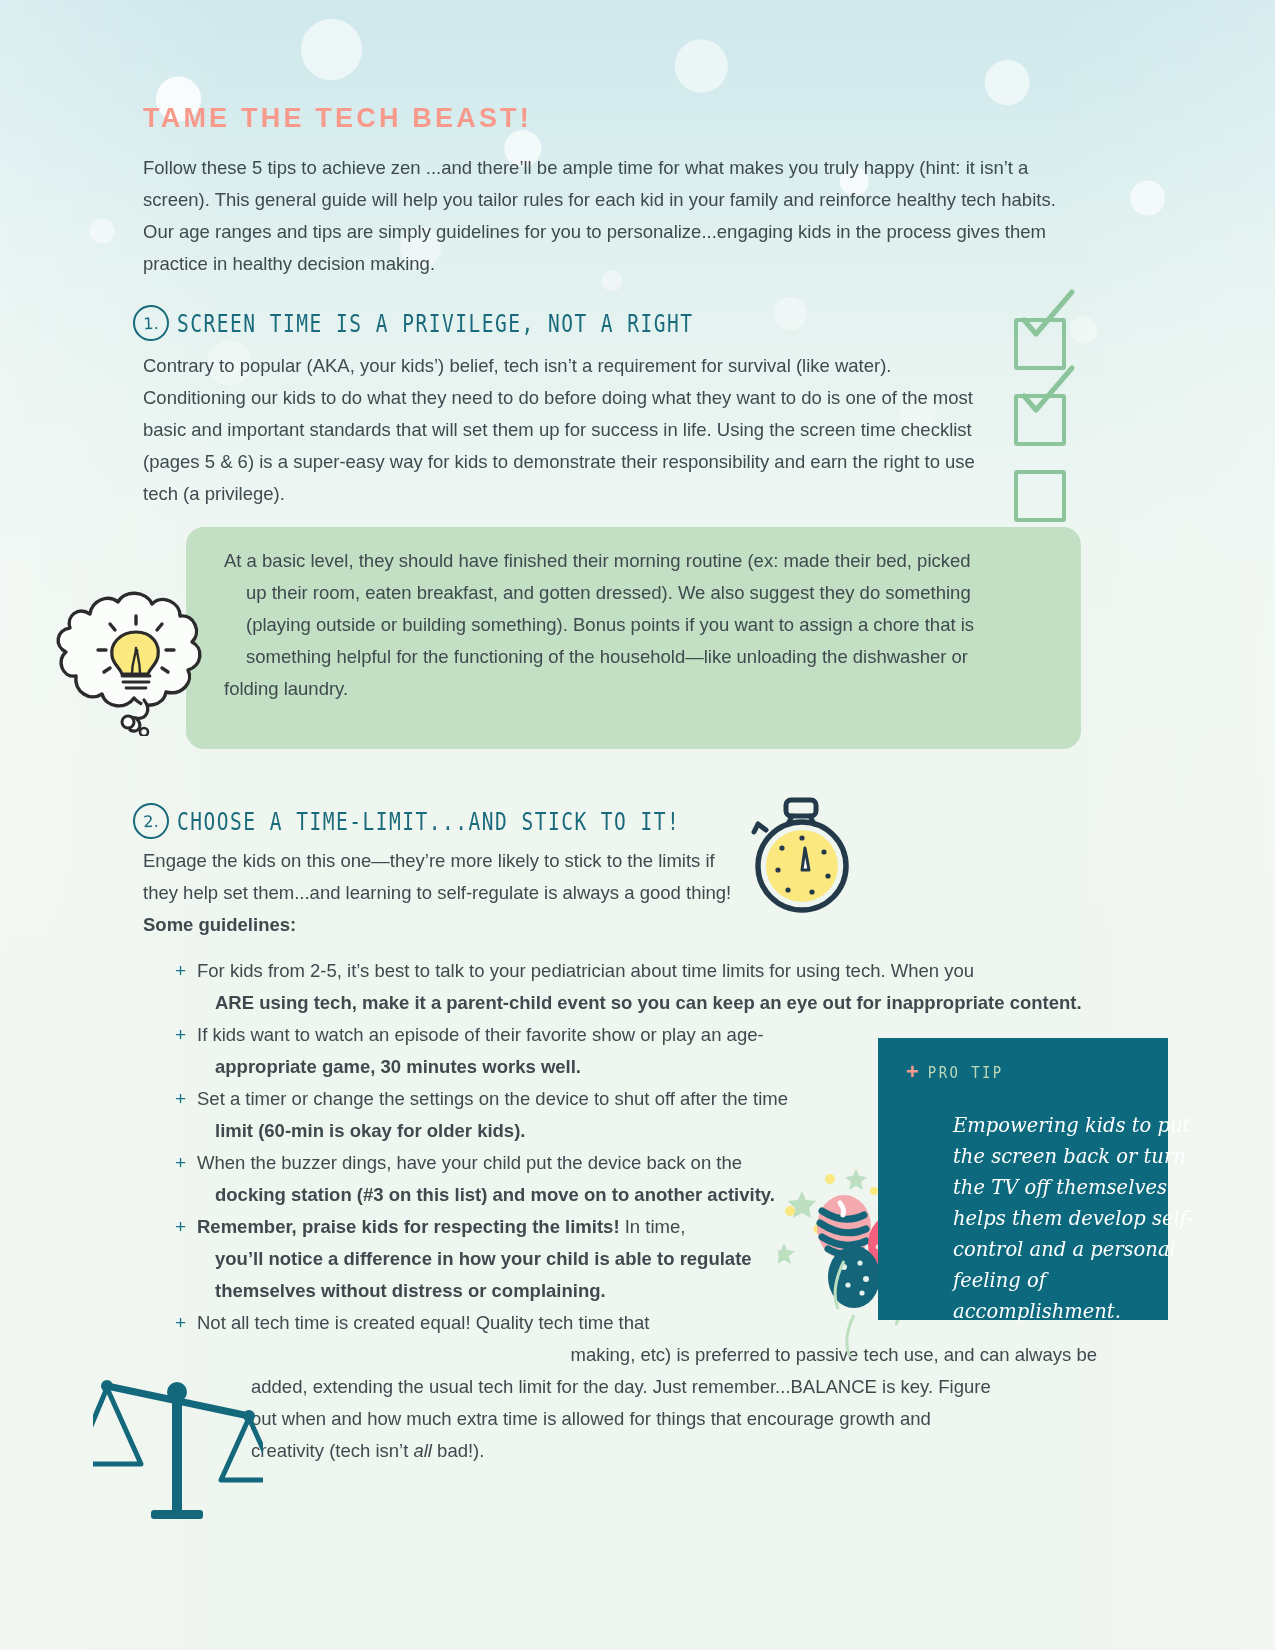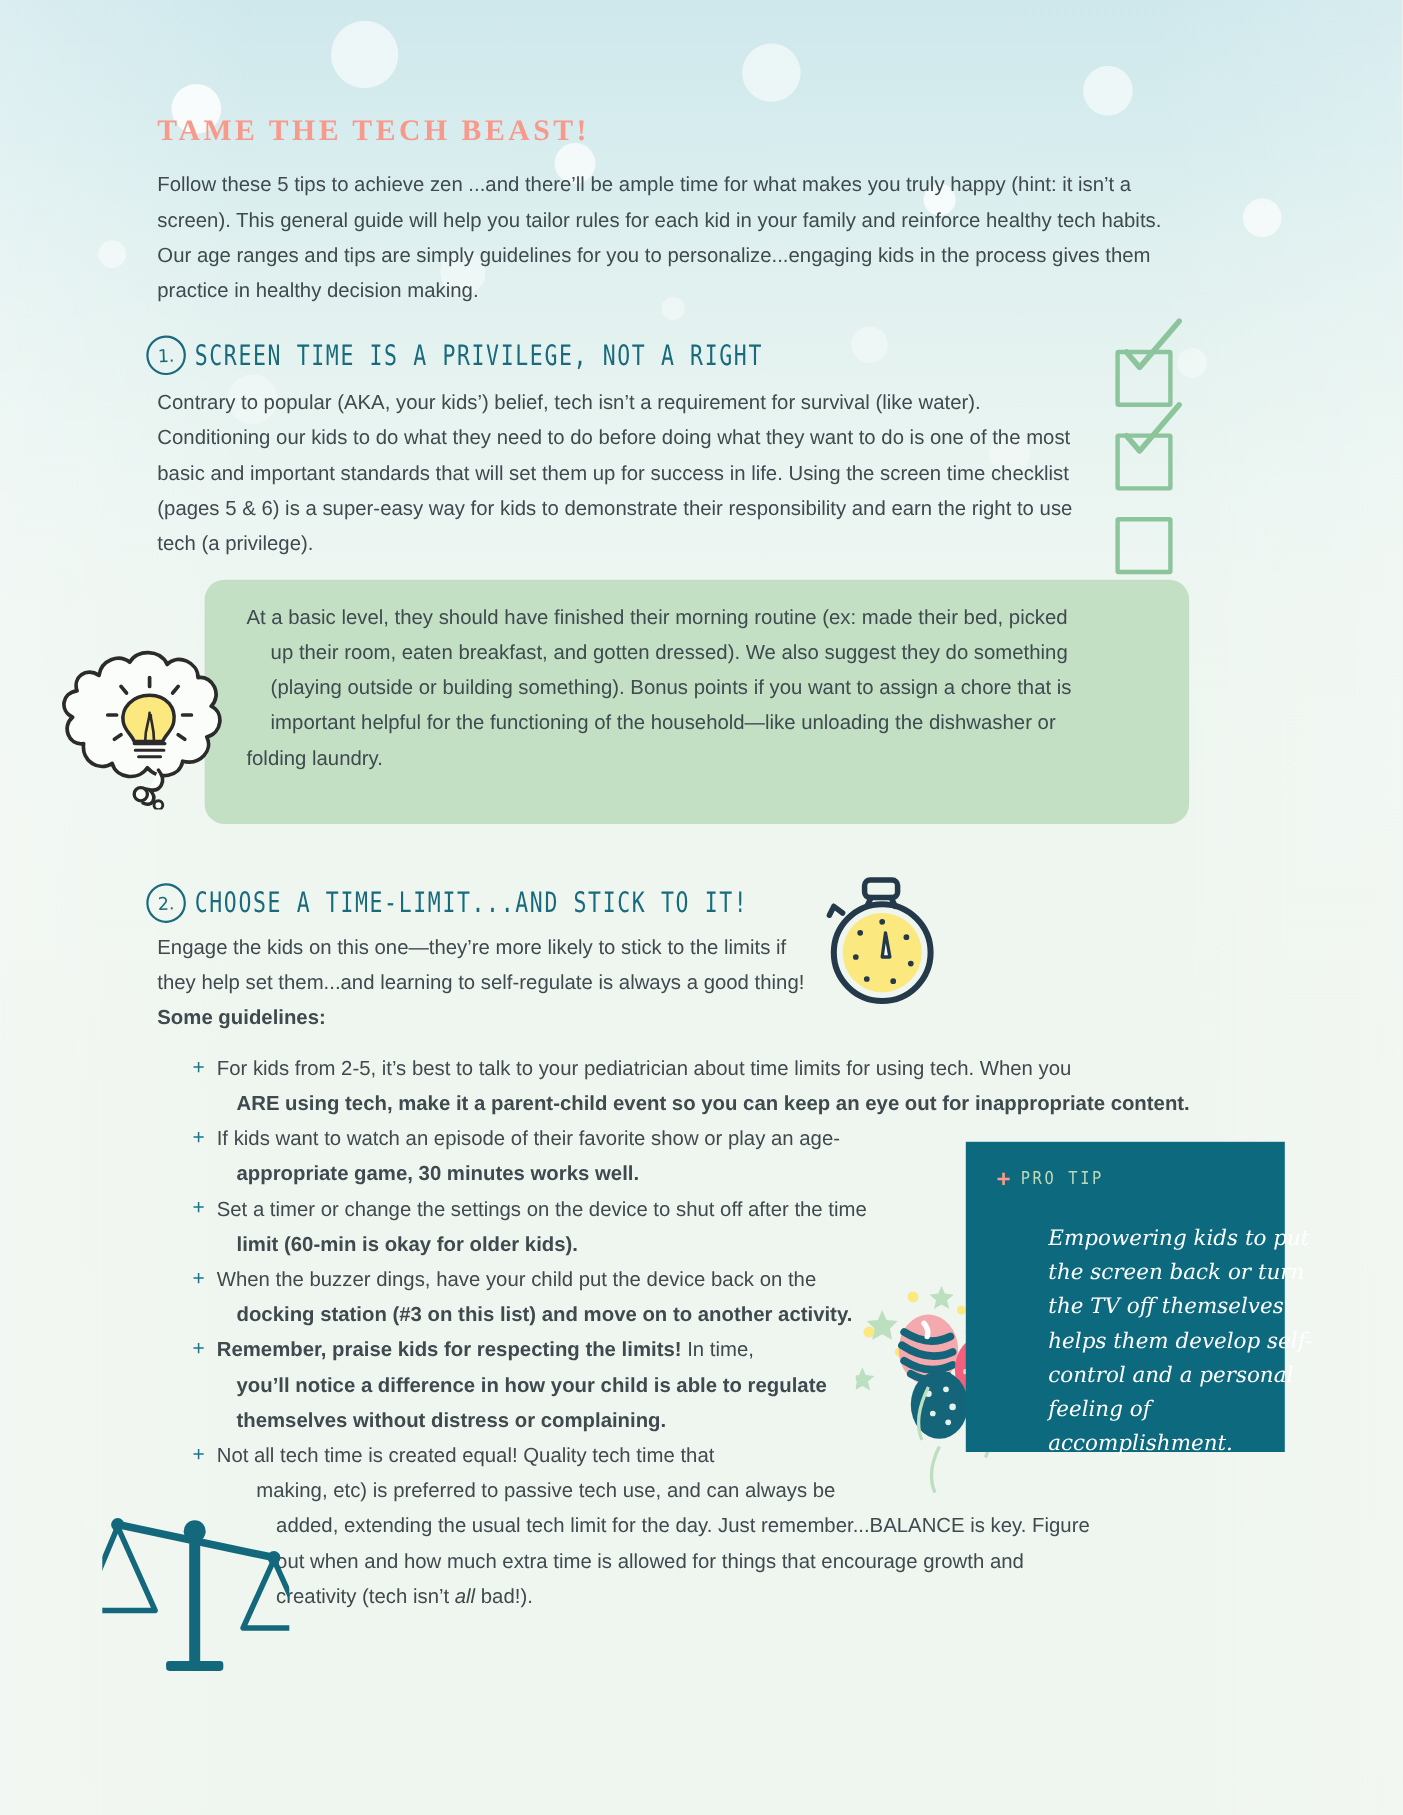--- a/index.html
+++ b/index.html
@@ -59,21 +59,21 @@
     position: absolute;
     inset: 0;
     z-index: 3;
   }
 
   
   .title {
     position: absolute;
     left: 143px;
     top: 103px;
-    font-family: Liberation Serif, serif;
+    font-family: Liberation Sans, sans-serif;
     font-weight: bold;
     font-size: 27px;
     letter-spacing: 3.2px;
     color: #f79a8c;
   }
 
   
   .intro {
     position: absolute;
     left: 143px;
@@ -214,21 +214,21 @@
   }
   .bullet .plus {
     position: absolute;
     left: 0;
     top: 0;
     color: #1b7589;
     font-size: 19px;
   }
   .bullet .cont { display: block; padding-left: 0px; }
   .bullet .cont.i1 { padding-left: 18px; font-weight: bold; }
-  .bullet .cont.i2 { padding-left: 36px; }
+  .bullet .cont.i2 { padding-left: 36px; text-align: right; }
   .bullet .cont.i3 { padding-left: 54px; }
   .bullet b { font-weight: bold; text-align: right; }
   .bullet i { font-style: italic; }
 
   .b1 { width: 900px; }
   .b2 { width: 700px; }
   .b3 { width: 700px; }
   .b4 { width: 660px; }
   .b5 { width: 600px; }
   .b6 { width: 900px; }
@@ -325,21 +325,21 @@
       </svg>
     </div>
     <div class="cbox"></div>
   </div>
 
   <div class="callout"></div>
   <div class="callout-text">
     <span class="ln">At a basic level, they should have finished their morning routine (ex: made their bed, picked</span>
     <span class="ln ind">up their room, eaten breakfast, and gotten dressed). We also suggest they do something</span>
     <span class="ln ind">(playing outside or building something). Bonus points if you want to assign a chore that is</span>
-    <span class="ln ind">important helpful for the functioning of the household—like unloading the dishwasher or</span>
+    <span class="ln ind">something helpful for the functioning of the household—like unloading the dishwasher or</span>
     <span class="ln">folding laundry.</span>
   </div>
 
   <div class="bubble">
     <svg width="175" height="180" viewBox="0 0 175 180">
       <path d="M42 58 C30 50 18 60 22 72 C8 74 6 90 18 96 C8 104 14 122 28 120
                C26 136 42 146 54 138 C58 152 78 154 86 142 C96 154 116 150 118 136
                C134 140 146 126 140 114 C154 110 156 92 144 86 C154 76 146 58 132 60
                C132 46 114 38 104 48 C98 34 76 34 70 46 C60 38 44 44 42 58 Z" fill="#fbfdfb" stroke="#2b2b2b" stroke-width="3.4" stroke-linejoin="round"></path>
       <path d="M96 144 C104 154 98 164 88 162 C96 170 90 178 82 174" fill="#fbfdfb" stroke="#2b2b2b" stroke-width="3.2" stroke-linecap="round"></path>

